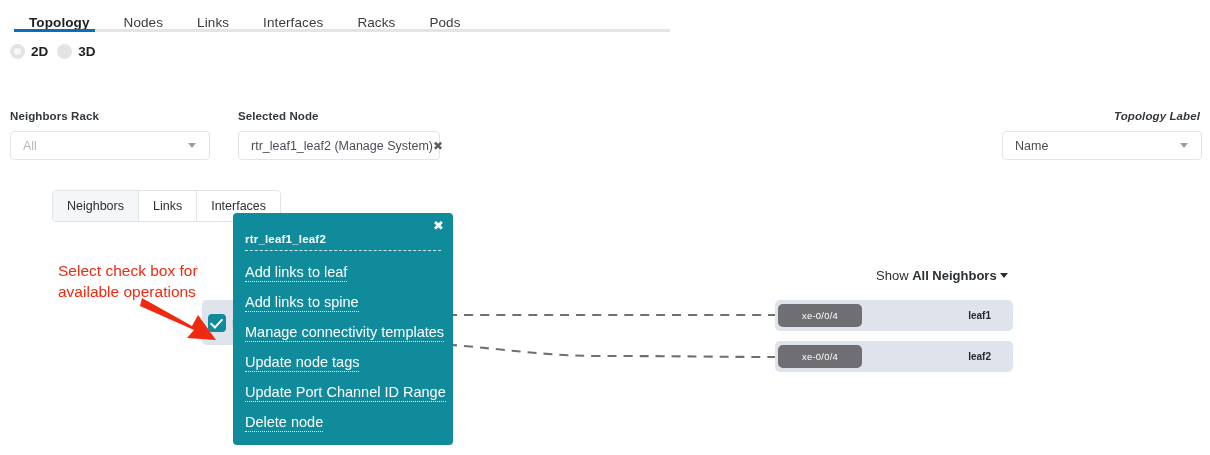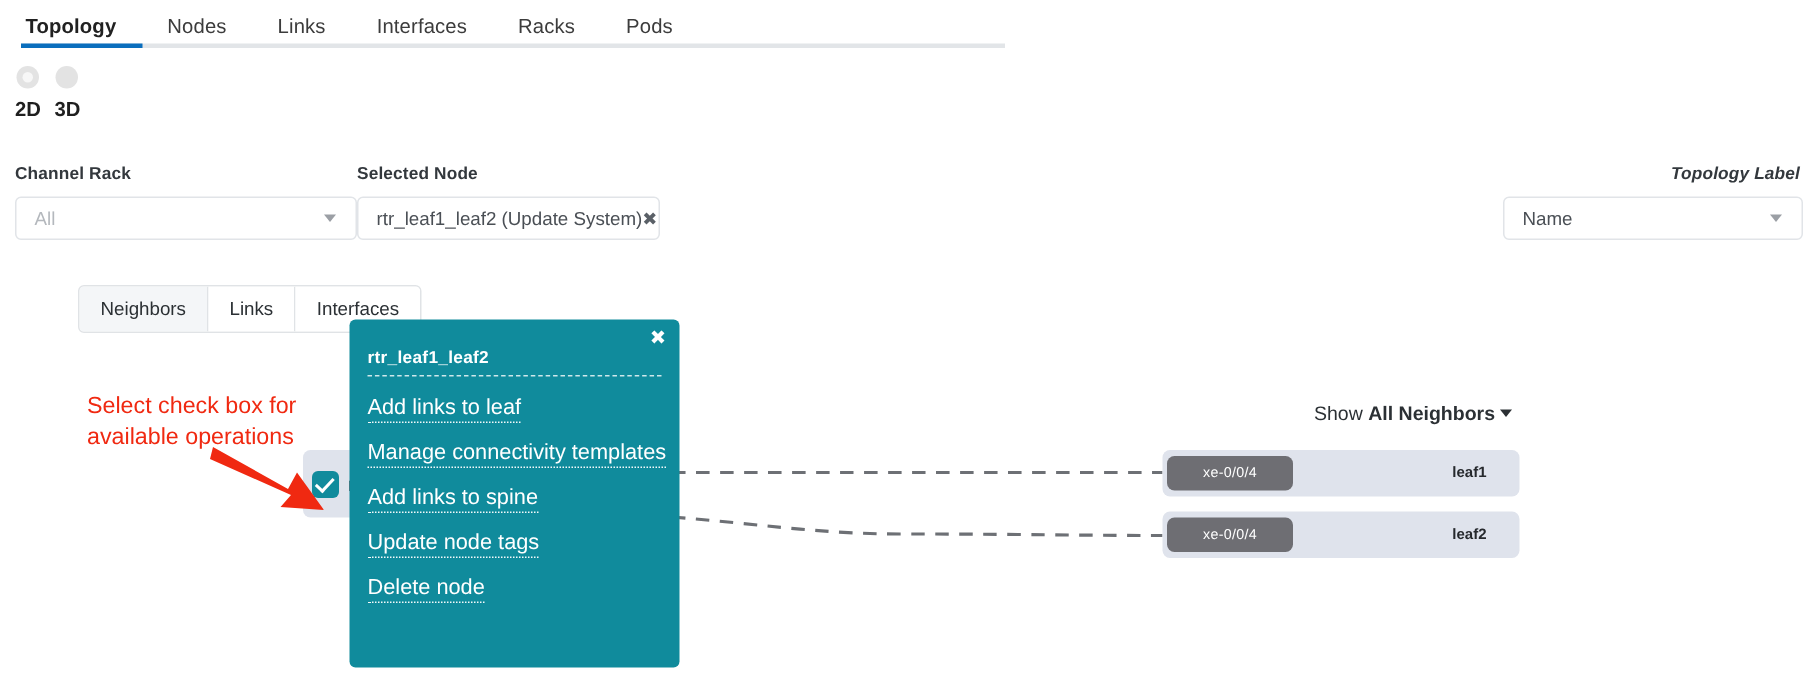--- a/index.html
+++ b/index.html
@@ -8,36 +8,36 @@
     background:#ffffff;
     font-family:"Liberation Sans","DejaVu Sans",sans-serif;
     color:#2b2b2b;
     overflow:hidden;
     position:relative;
   }
   
   #main-tabbar{
     position:absolute;left:0;top:0;width:670px;height:32px;
   }
-  #main-tabbar .tabs{display:flex;align-items:center;height:30px;padding-left:0;}
+  #main-tabbar .tabs{display:flex;align-items:flex-end;height:30px;padding-left:12px;}
   #main-tabbar .tab{
     font-size:13.5px;color:#3c3c3c;padding:4px 17px 0 17px;
     white-space:nowrap;letter-spacing:.1px;
   }
   #main-tabbar .tab.active{font-weight:bold;color:#212121;}
   #main-tabbar .railline{
     position:absolute;left:14px;top:29px;width:656px;height:3px;background:#e2e5e8;
   }
   #main-tabbar .activebar{
     position:absolute;left:14px;top:29px;width:81px;height:3px;background:#0a6ebd;
   }
 
   
   #view-mode{position:absolute;left:10px;top:44px;display:flex;align-items:center;gap:9px;}
-  #view-mode .opt{display:flex;align-items:center;gap:6px;flex-direction:column;}
+  #view-mode .opt{display:flex;align-items:center;gap:6px;}
   .radio{
     width:15px;height:15px;border-radius:50%;background:#e3e3e3;
     display:inline-block;position:relative;flex:none;
   }
   .radio.checked::after{
     content:"";position:absolute;left:4px;top:4px;width:7px;height:7px;
     border-radius:50%;background:#f7f7f7;
   }
   #view-mode .lbl{font-size:13.5px;font-weight:bold;color:#1f1f1f;}
 
@@ -51,21 +51,21 @@
     display:flex;align-items:center;
   }
   .select-box .val{font-size:12.5px;color:#4a4f55;padding-left:12px;flex:1;white-space:nowrap;}
   .select-box .val.placeholder{color:#b4b8bd;}
   .caret{
     width:0;height:0;border-left:4.5px solid transparent;border-right:4.5px solid transparent;
     border-top:5px solid #9b9fa5;margin-right:13px;flex:none;
   }
   .chip-x{font-size:12px;color:#5a6067;margin-right:11px;cursor:pointer;flex:none;}
 
-  #sel-rack-box{left:10px;top:131px;width:228px;}
+  #sel-rack-box{left:10px;top:131px;width:200px;}
   #sel-node-box{left:238px;top:131px;width:202px;}
   #topo-label-box{left:1002px;top:131px;width:200px;}
   #sel-rack-label{left:10px;top:110px;}
   #sel-node-label{left:238px;top:110px;}
   #topo-label-label{right:10px;top:110px;font-style:italic;}
 
   
   #sub-tabs{position:absolute;left:12px;top:190px;display:flex;
     border:1px solid #e0e3e6;border-radius:4px;overflow:hidden;background:#fff;margin-left:40px;}
   #sub-tabs .stab{
@@ -173,29 +173,29 @@
   <div class="opt">
     <span class="radio checked"></span>
     <span class="lbl">2D</span>
   </div>
   <div class="opt">
     <span class="radio"></span>
     <span class="lbl">3D</span>
   </div>
 </div>
 
-<div class="field-label" id="sel-rack-label">Channel Rack</div>
+<div class="field-label" id="sel-rack-label">Neighbors Rack</div>
 <div class="select-box" id="sel-rack-box">
   <span class="val placeholder">All</span>
   <span class="caret"></span>
 </div>
 
 <div class="field-label" id="sel-node-label">Selected Node</div>
 <div class="select-box" id="sel-node-box">
-  <span class="val">rtr_leaf1_leaf2 (Update System)</span>
+  <span class="val">rtr_leaf1_leaf2 (Manage System)</span>
   <span class="chip-x">✖</span>
 </div>
 
 <div class="field-label" id="topo-label-label">Topology Label</div>
 <div class="select-box" id="topo-label-box">
   <span class="val">Name</span>
   <span class="caret"></span>
 </div>
 
 <div id="sub-tabs">
@@ -234,17 +234,18 @@
     <path d="M2,8 L52,36 L58,25 L76,50 L47,48 L54,40 L0,16 Z" fill="#f02911"></path>
   </svg>
 
 </div>
 
 <div id="context-menu">
   <div id="menu-close">✖</div>
   <div id="menu-title">rtr_leaf1_leaf2</div>
   <div id="menu-divider"></div>
   <div class="menu-item"><span>Add links to leaf</span></div>
+  <div class="menu-item"><span>Add links to spine</span></div>
   <div class="menu-item"><span>Manage connectivity templates</span></div>
-  <div class="menu-item"><span>Add links to spine</span></div>
   <div class="menu-item"><span>Update node tags</span></div>
+  <div class="menu-item"><span>Update Port Channel ID Range</span></div>
   <div class="menu-item"><span>Delete node</span></div>
 </div>
 
 </body></html>

